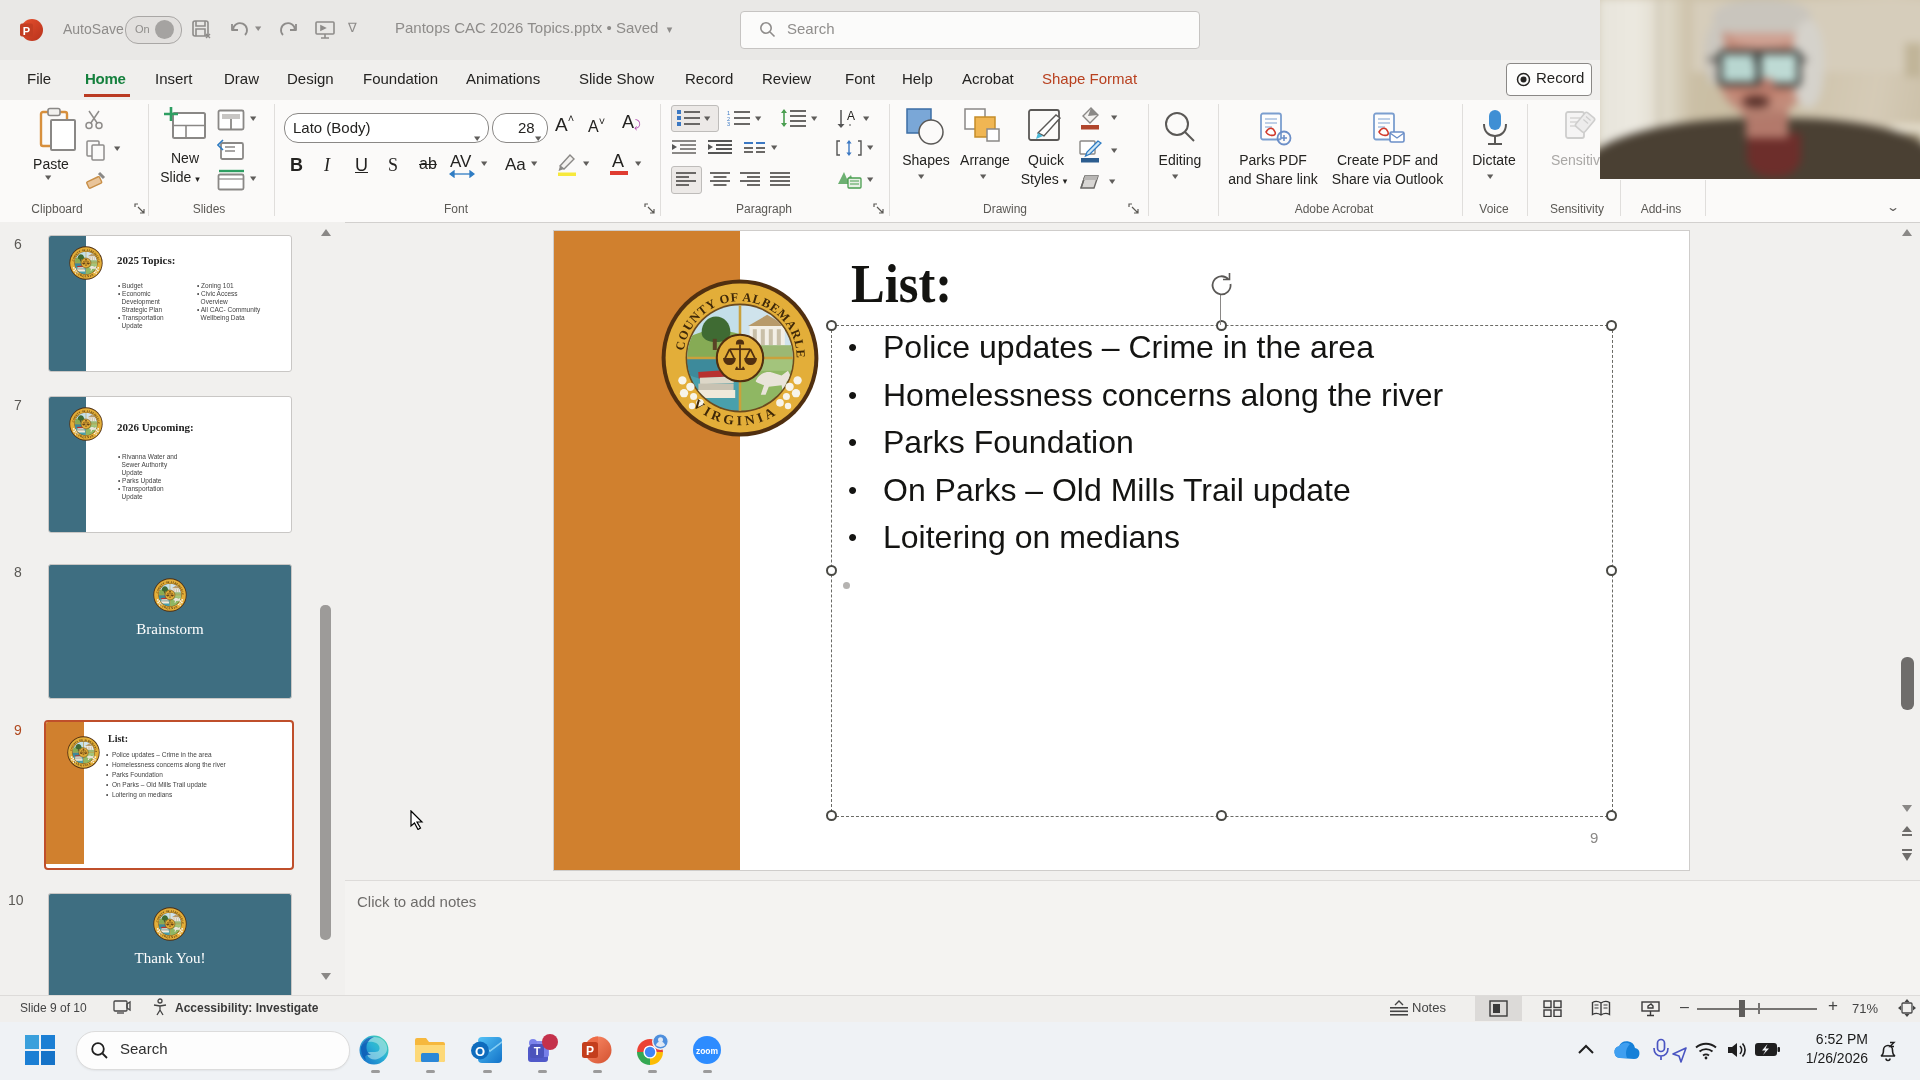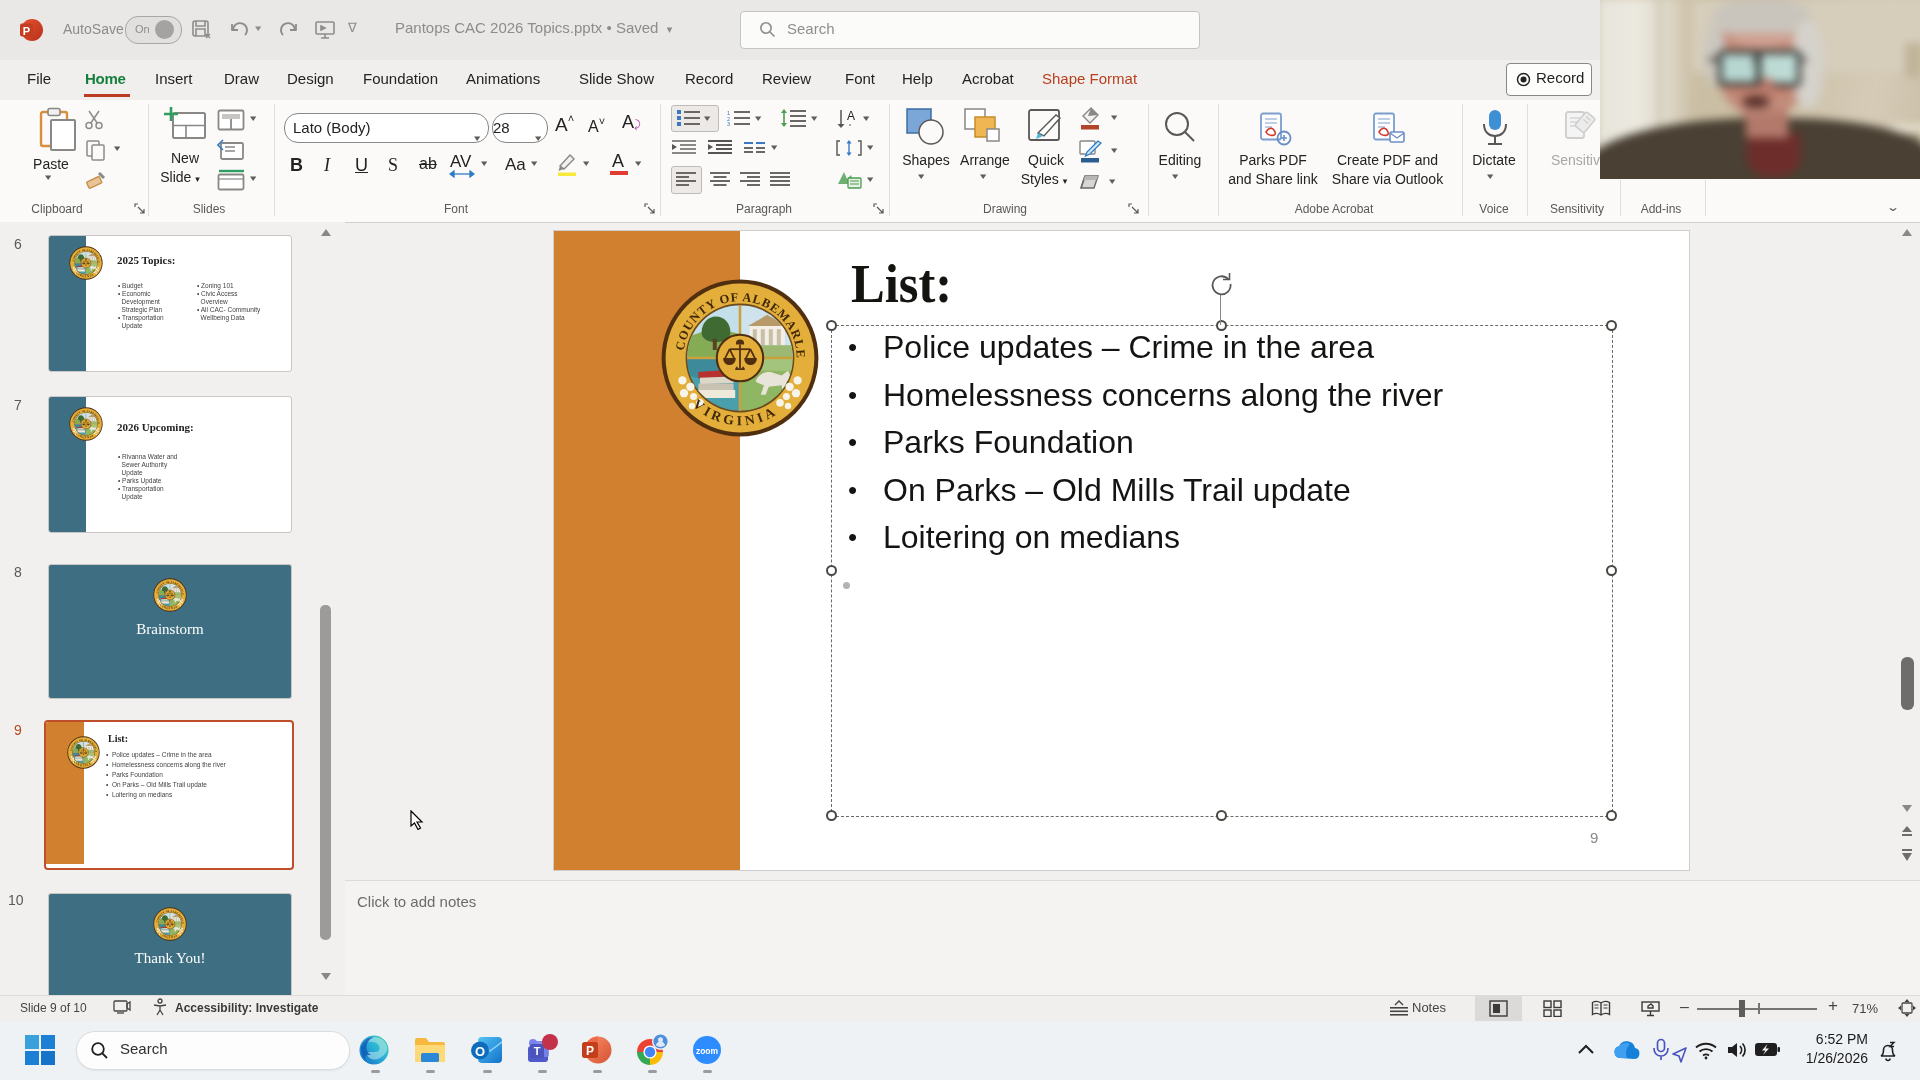--- a/index.html
+++ b/index.html
@@ -253,21 +253,21 @@
     <path d="M6 1L1 6l5 5" stroke="#2f7cc3" stroke-width="1.6"></path>
 </svg>
 <svg class="abs" style="left:217px;top:169px" width="28" height="22" viewBox="0 0 28 22" fill="none" stroke="#8a8886" stroke-width="1.8">
  <rect x="1.5" y="5.5" width="25" height="15" rx="1.5" fill="#fff"></rect>
     <path d="M1.5 10h25" stroke-width="1.2"></path>
     <path d="M2 2h25" stroke="#2e9e62" stroke-width="2.4"></path>
 </svg>
 <span class="chev" style="left:251px;top:173px">▾</span>
 
 <div class="combo" style="left:284px;top:113px;width:203px;height:28px;line-height:28px"><span style="margin-left:8px">Lato (Body)</span><span class="chev" style="right:8px;top:10px">▾</span></div>
-<div class="combo" style="left:492px;top:113px;width:54px;height:28px;line-height:28px"><span style="margin-left:0">28</span><span class="chev" style="right:6px;top:10px">▾</span></div>
+<div class="combo" style="left:492px;top:113px;width:54px;height:28px;line-height:28px"><span style="margin-left:25px">28</span><span class="chev" style="right:6px;top:10px">▾</span></div>
 <div class="abs" style="left:555px;top:112px;font-size:19px;color:#242321">A<span style="font-size:11px;vertical-align:9px">˄</span></div>
 <div class="abs" style="left:588px;top:115px;font-size:16px;color:#242321">A<span style="font-size:11px;vertical-align:7px">˅</span></div>
 <div class="abs" style="left:622px;top:112px;font-size:18px;color:#242321">A<span style="font-size:11px;color:#b14ab1">⤸</span></div>
 <div class="abs" style="left:290px;top:155px;font-size:18px;color:#242321;font-weight:bold">B</div>
 <div class="abs" style="left:324px;top:155px;font-size:18px;color:#242321;font-style:italic;font-family:'Liberation Serif'">I</div>
 <div class="abs" style="left:355px;top:155px;font-size:18px;color:#242321;text-decoration:underline">U</div>
 <div class="abs" style="left:388px;top:155px;font-size:18px;color:#242321;font-family:'Liberation Serif'">S</div>
 <div class="abs" style="left:419px;top:155px;font-size:16px;color:#242321;text-decoration:line-through">ab</div>
 <div class="abs" style="left:450px;top:152px;font-size:17px;color:#242321">AV</div>
 <svg class="abs" style="left:449px;top:170px" width="26" height="8" viewBox="0 0 26 8" stroke="#2f7cc3" stroke-width="1.3" fill="#2f7cc3">

